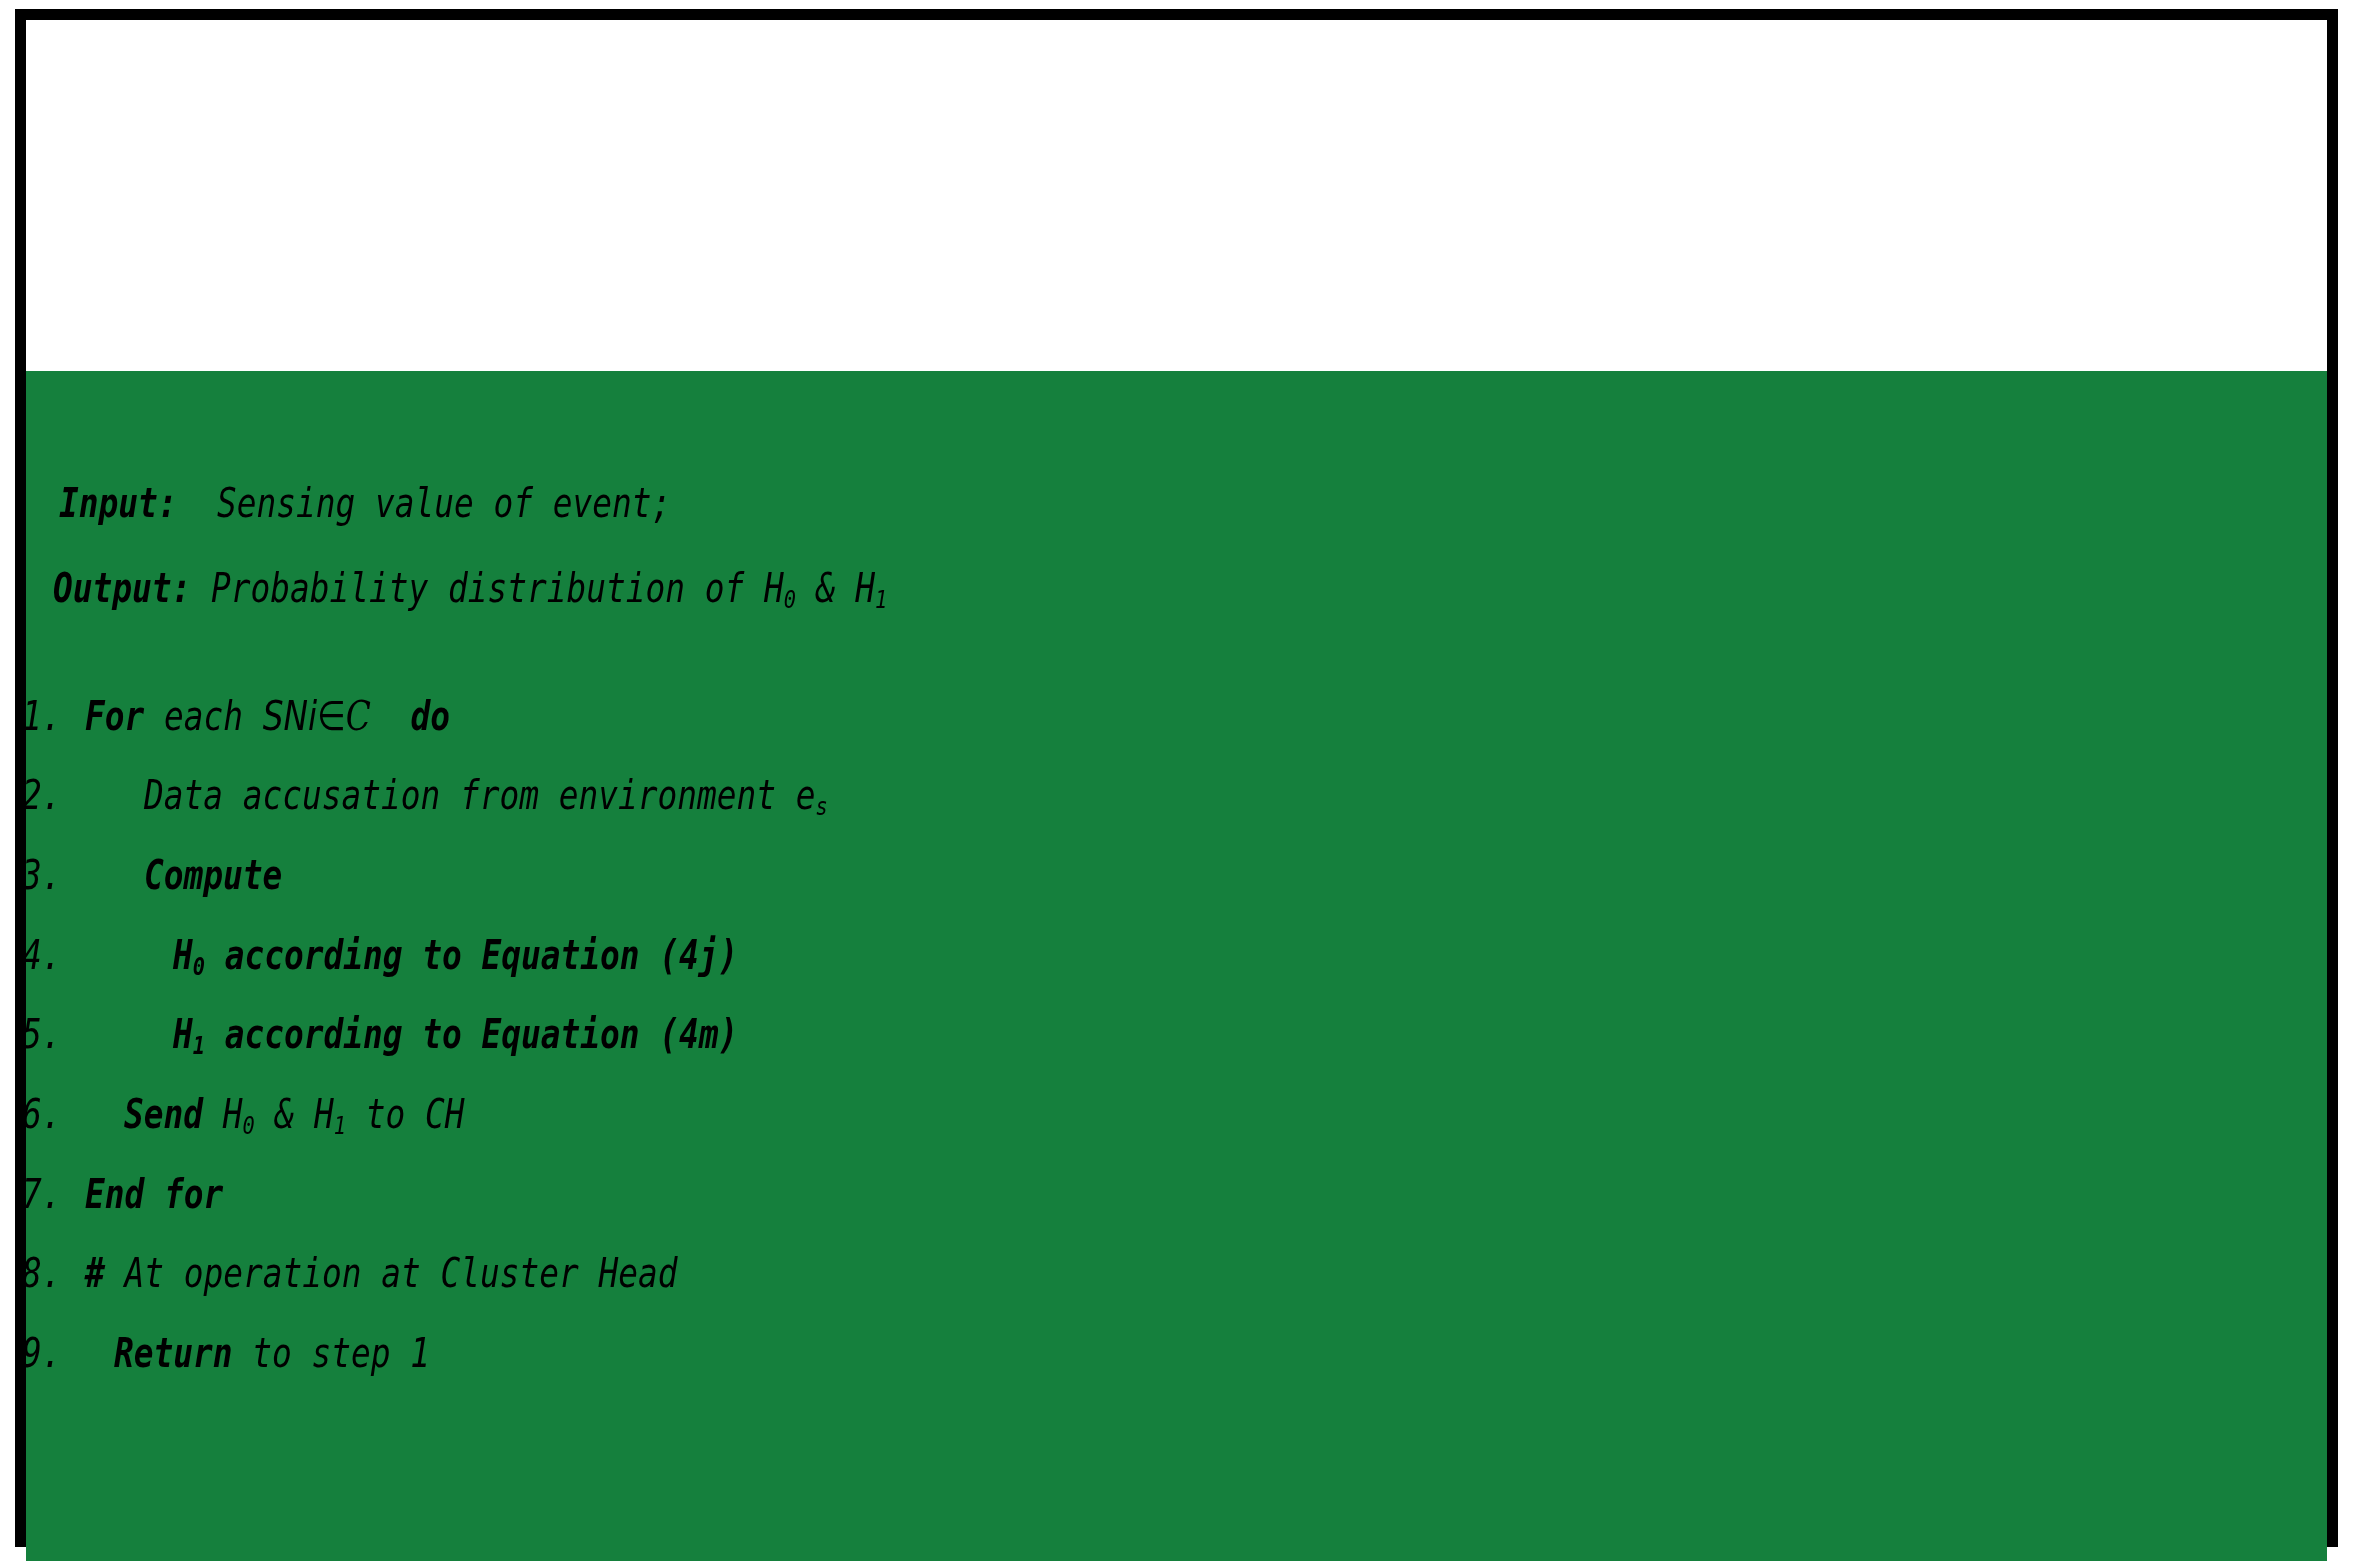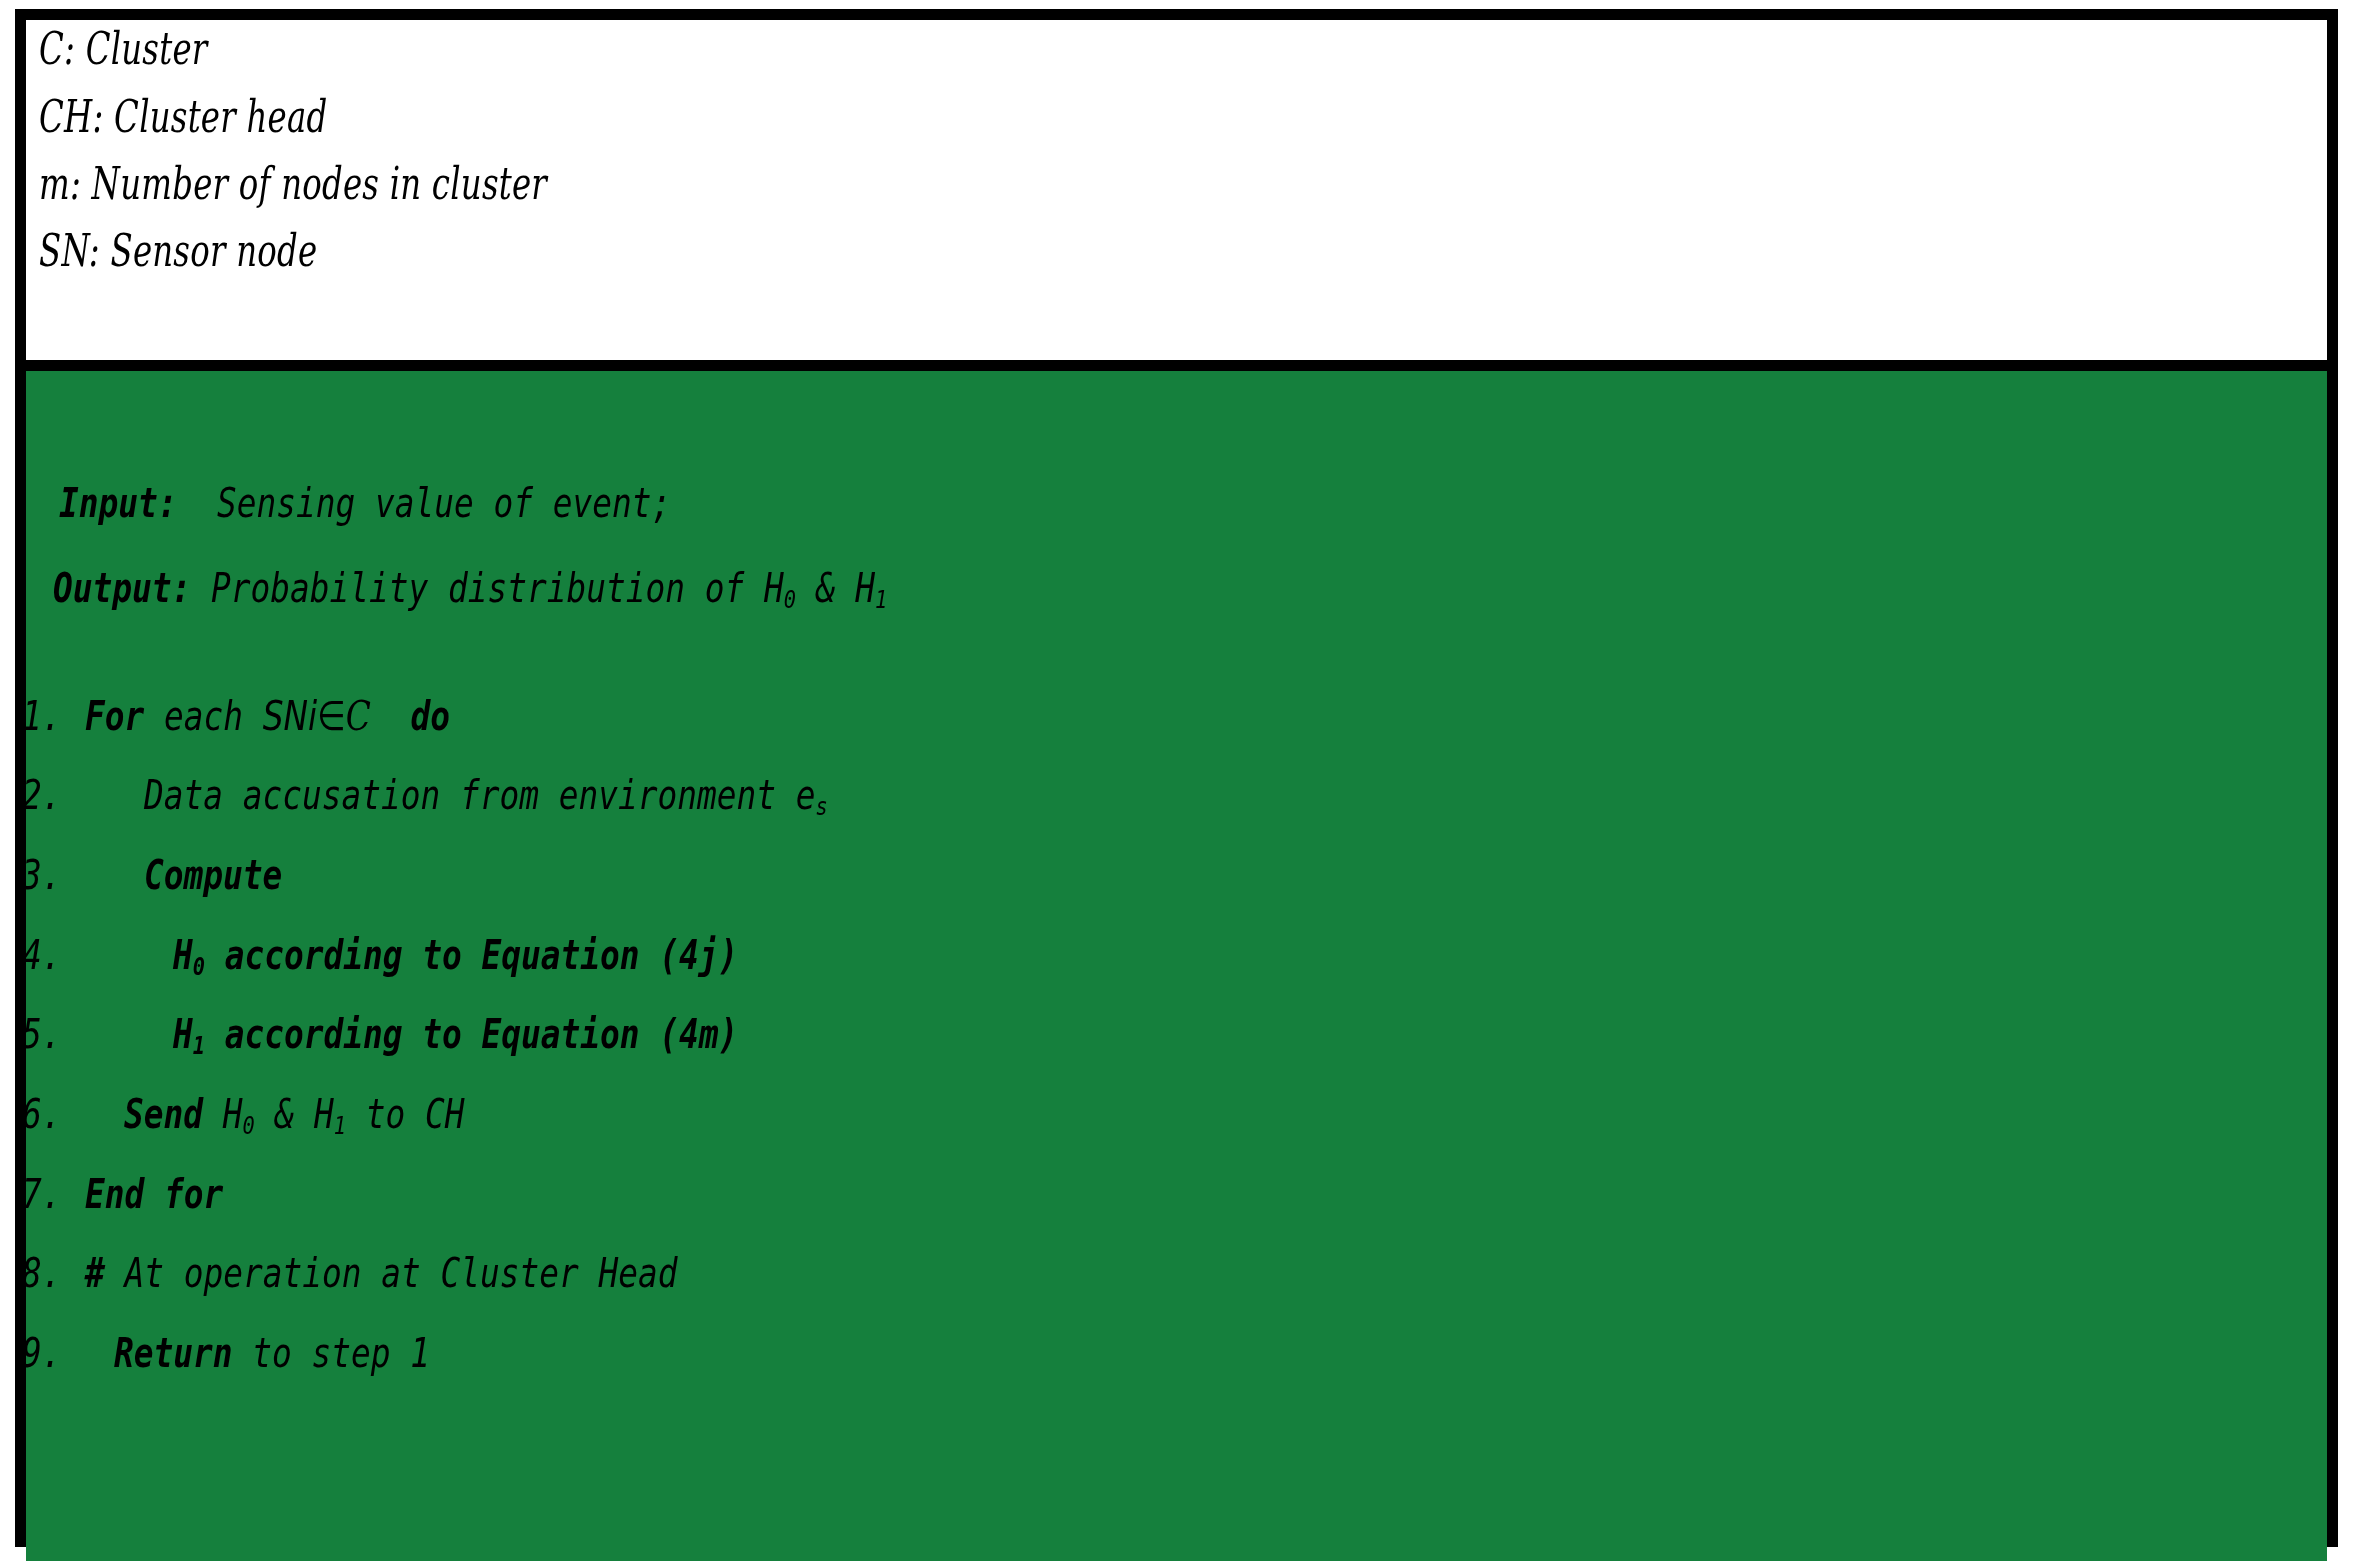--- a/index.html
+++ b/index.html
@@ -111,26 +111,20 @@
     font-family: "DejaVu Sans", sans-serif;
     font-style: normal;
     font-weight: normal;
   }
 </style>
 </head>
 <body>
 
 <div id="algorithm-box">
 
-  <div id="notation-header">
-    <div class="legend-line" id="legend-line-0">C: Cluster</div>
-    <div class="legend-line" id="legend-line-1">CH: Cluster head</div>
-    <div class="legend-line" id="legend-line-2">m: Number of nodes in cluster</div>
-    <div class="legend-line" id="legend-line-3">SN: Sensor node</div>
-  </div>
 
   <div id="pseudocode-body">
 
     <div class="code-line" style="left:33px; top:112px;"><span class="bold-seg">Input:</span><span>  Sensing value of event;</span></div>
 
     <div class="code-line" style="left:27px; top:197px;"><span class="bold-seg">Output:</span><span> Probability distribution of </span><span>H</span><sub>0</sub><span> &amp; </span><span>H</span><sub>1</sub></div>
 
     <div class="num" style="top:325px;">1.</div>
     <div class="code-line" style="left:59px; top:325px;"><span class="bold-seg">For</span><span> each </span><span class="sans-italic">SNi</span><span class="mathsym">∈</span><span class="serif-italic">C</span><span>  </span><span class="bold-seg">do</span></div>
 

